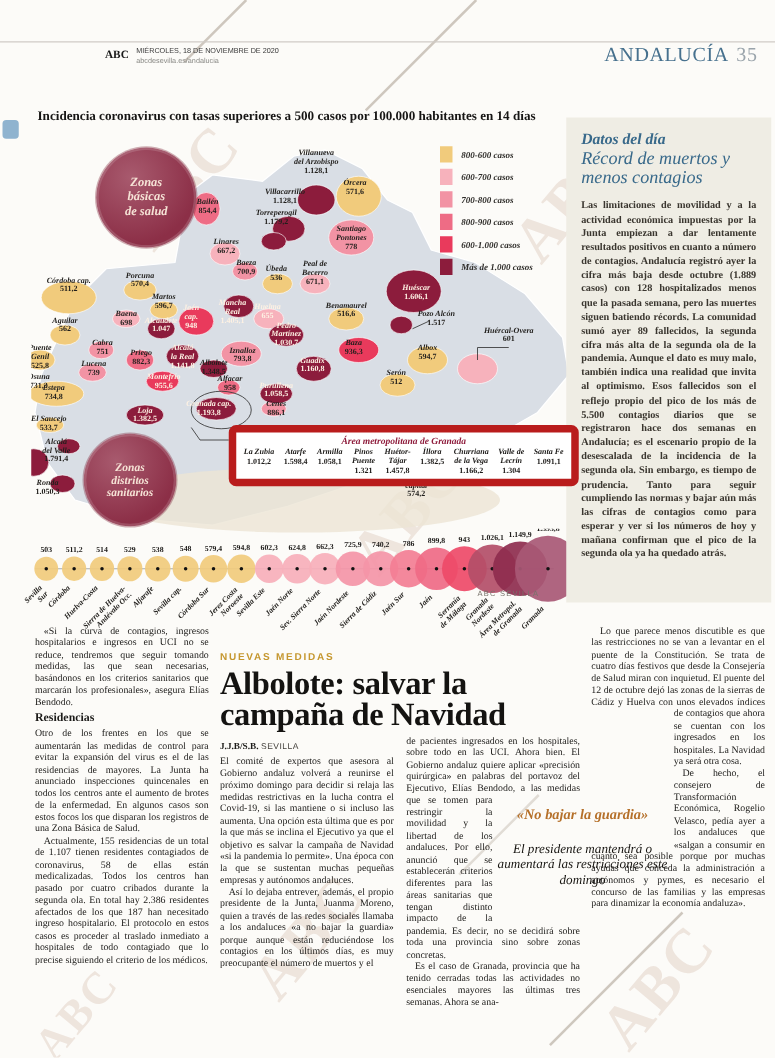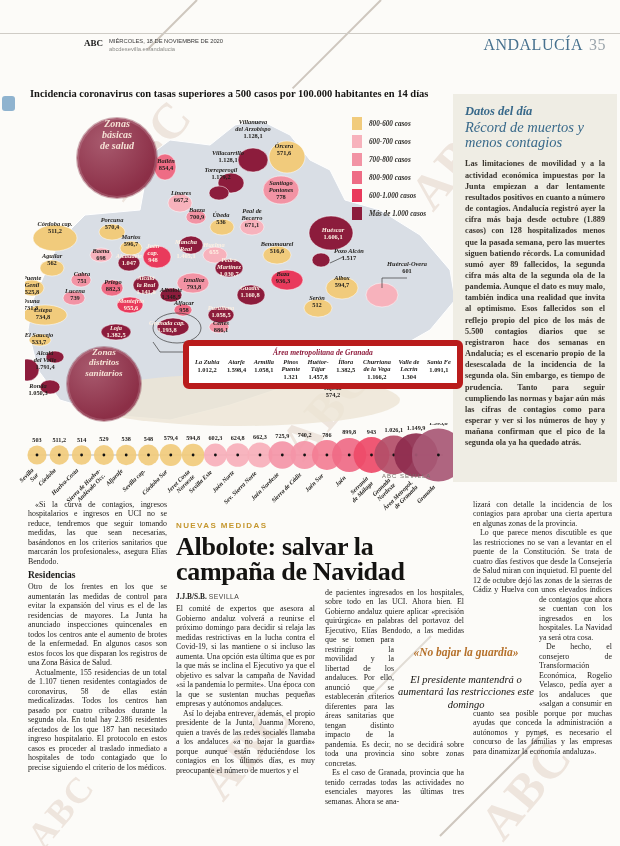--- a/index.html
+++ b/index.html
@@ -18,21 +18,21 @@
   .section-head{position:absolute;top:36px;right:14px;z-index:2;font:400 16px "Liberation Serif",serif;color:#47718e;letter-spacing:.5px}
   .section-head .pagenum{color:#9aa4ab;margin-left:6px}
   
   .g-title{position:absolute;left:30px;top:88px;width:430px;font:700 10.5px "Liberation Serif",serif;color:#161514;z-index:2}
   .blue-chip{position:absolute;left:2px;top:96px;width:13px;height:15px;background:#8fb3cf;border-radius:3px;z-index:1}
   #map{position:absolute;left:25px;top:105px;width:440px;height:330px;z-index:1}
   .legend{position:absolute;left:352px;top:117px;z-index:3}
   .legend-row{display:flex;align-items:center;margin-bottom:5px}
   .legend-sw{width:10px;height:13px;margin-right:7px}
   .legend-lab{font:italic 700 7.2px "Liberation Serif",serif;color:#2e2c29}
-  .badge{position:absolute;border-radius:50%;z-index:3;display:flex;flex-direction:column;align-items:center;
+  .badge{position:absolute;border-radius:50%;z-index:3;display:flex;flex-direction:column;align-items:center;justify-content:center;
          background:radial-gradient(circle at 35% 30%, #a85a6e, #8c2f47 70%);box-shadow:inset 0 0 0 2px rgba(255,255,255,.15), 0 0 0 1px rgba(120,30,50,.35)}
   .badge span{font:italic 700 10px "Liberation Serif",serif;color:#f6e3d6;line-height:1.12;text-align:center}
   .badge1{left:77px;top:118px;width:80px;height:80px}
   .badge2{left:67px;top:347px;width:74px;height:74px}
   .badge2 span{font-size:9.2px}
   .metro-box{position:absolute;left:183px;top:340px;width:258px;z-index:4;background:#fff;border:6px solid #b91c1c;border-radius:6px;padding:2px 5px 3px}
   .metro-title{font:italic 700 7.6px "Liberation Serif",serif;color:#8e1c3c;text-align:center;margin-bottom:2px}
   .metro-entries{display:flex;justify-content:space-between;align-items:flex-start}
   .metro-entry{text-align:center;padding:0 1px}
   .metro-entry .nm{font:italic 700 6.4px "Liberation Serif",serif;line-height:1.08;color:#1d1b19}
@@ -402,21 +402,20 @@
   <p>El comité de expertos que asesora al Gobierno andaluz volverá a reunirse el próximo domingo para decidir si relaja las medidas restrictivas en la lucha contra el Covid-19, si las mantiene o si incluso las aumenta. Una opción esta última que es por la que más se inclina el Ejecutivo ya que el objetivo es salvar la campaña de Navidad «si la pandemia lo permite». Una época con la que se sustentan muchas pequeñas empresas y autónomos andaluces.</p>
   <p class="ind">Así lo dejaba entrever, además, el propio presidente de la Junta, Juanma Moreno, quien a través de las redes sociales llamaba a los andaluces «a no bajar la guardia» porque aunque están reduciéndose los contagios en los últimos días, es muy preocupante el número de muertos y el</p>
 </div>
 
 <div class="col" style="left:325px;top:588px">
   <p><span>de pacientes ingresados en los hospitales, sobre todo en las UCI. Ahora bien. El Gobierno andaluz quiere aplicar «precisión quirúrgica» en palabras del portavoz del Ejecutivo, Elías Bendodo, a las me</span><span class="sp-r"></span><span>didas que se tomen para restringir la movilidad y la libertad de los andaluces. Por ello, anunció que se establecerán criterios diferentes para las áreas sanitarias que tengan distinto impacto de la pandemia. Es decir, no se decidirá sobre toda una provincia sino sobre zonas concretas.</span></p>
   <p class="ind">Es el caso de Granada, provincia que ha tenido cerradas todas las actividades no esenciales mayores las últimas tres semanas. Ahora se ana-</p>
 </div>
 
 <div class="col" style="left:473px;top:500px">
-  <p>lizará con detalle la incidencia de los contagios para aprobar una cierta apertura en algunas zonas de la provincia.</p>
   <p class="ind"><span>Lo que parece menos discutible es que las restricciones no se van a levantar en el puente de la Constitución. Se trata de cuatro días festivos que desde la Consejería de Salud miran con inquietud. El puente del 12 de octubre dejó las zonas de la sierras de Cádiz y Huelva con unos elevados índices de contagios que ahora </span><span class="sp-l"></span><span>se cuentan con los ingresados en los hospitales. La Navidad ya será otra cosa.</span></p>
   <p class="ind">De hecho, el consejero de Transformación Económica, Rogelio Velasco, pedía ayer a los andaluces que «salgan a consumir en cuanto sea posible porque por muchas ayudas que conceda la administración a autónomos y pymes, es necesario el concurso de las familias y las empresas para dinamizar la economía andaluza».</p>
 </div>
 
 <div class="pullquote">
   <div class="pq-quote">«No bajar la guardia»</div>
   <div class="pq-text">El presidente mantendrá o aumentará las restricciones este domingo</div>
 </div>
 
 </body></html>

